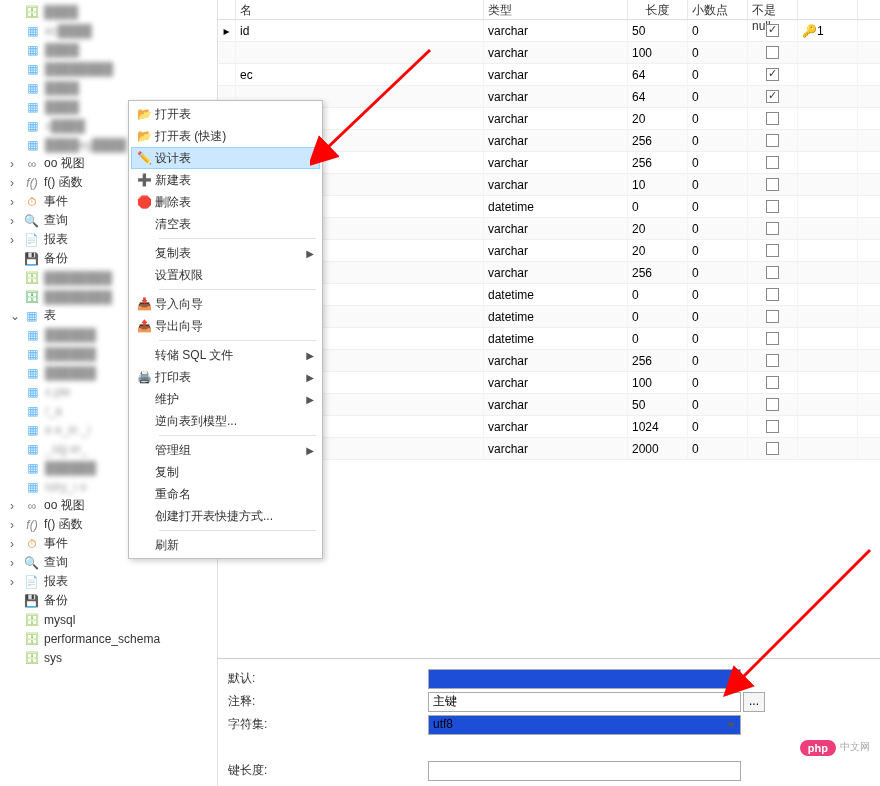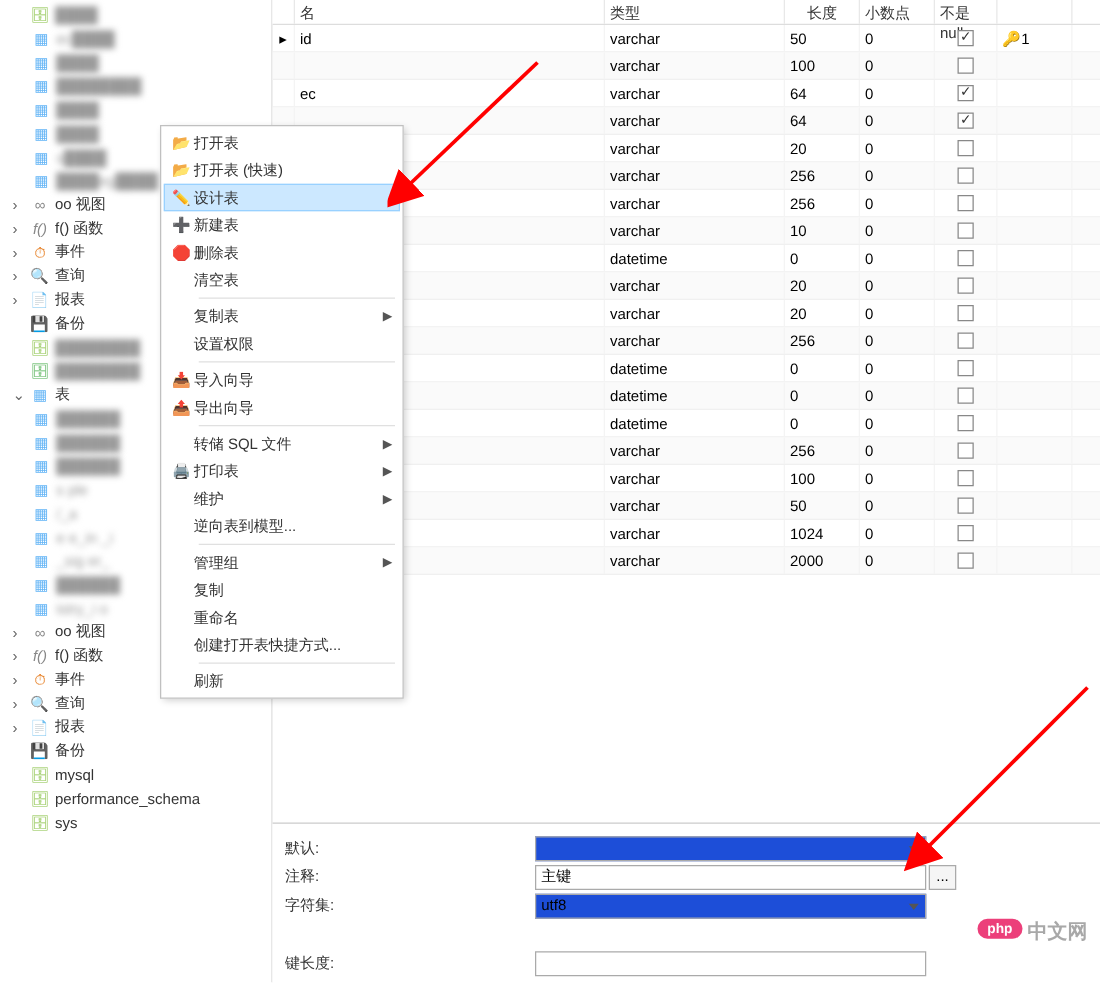--- a/index.html
+++ b/index.html
@@ -42,21 +42,21 @@
 .form-row { display: flex; align-items: center; height: 23px; }
 .form-label { width: 200px; color: #333; }
 .form-input { width: 313px; height: 20px; border: 1px solid #aaa; padding: 3px 4px; background: #fff; }
 .form-select { width: 313px; height: 20px; border: 1px solid #aaa; padding: 1px 4px; background: #1d4ed8; position: relative; }
 .form-select::after { content: ""; position: absolute; right: 5px; top: 7px; border-left: 4px solid transparent; border-right: 4px solid transparent; border-top: 5px solid #555; }
 .form-ellipsis { width: 22px; height: 20px; border: 1px solid #aaa; margin-left: 2px; text-align: center; background: #f5f5f5; cursor: pointer; line-height: 16px; }
 .arrow-red { position: absolute; pointer-events: none; z-index: 200; }
 .key-icon { color: #f5a623; }
 .watermark { position: absolute; right: 10px; bottom: 30px; display: flex; align-items: flex-start; gap: 4px; opacity: 0.85; }
 .wm-logo { background: #e91e63; color: #fff; border-radius: 10px; padding: 2px 8px; font-size: 11px; font-weight: bold; }
-.wm-text { color: #999; font-size: 16px; font-weight: bold; }
+.wm-text { color: #999; font-size: 10px; }
 </style>
 </head>
 <body>
 
 <div class="container">
   <div class="sidebar">
     <div class="tree-item">
         <span class="expander"></span>
         <span class="tree-icon db-icon">🗄</span>
         <span class="blur-text">████</span>

